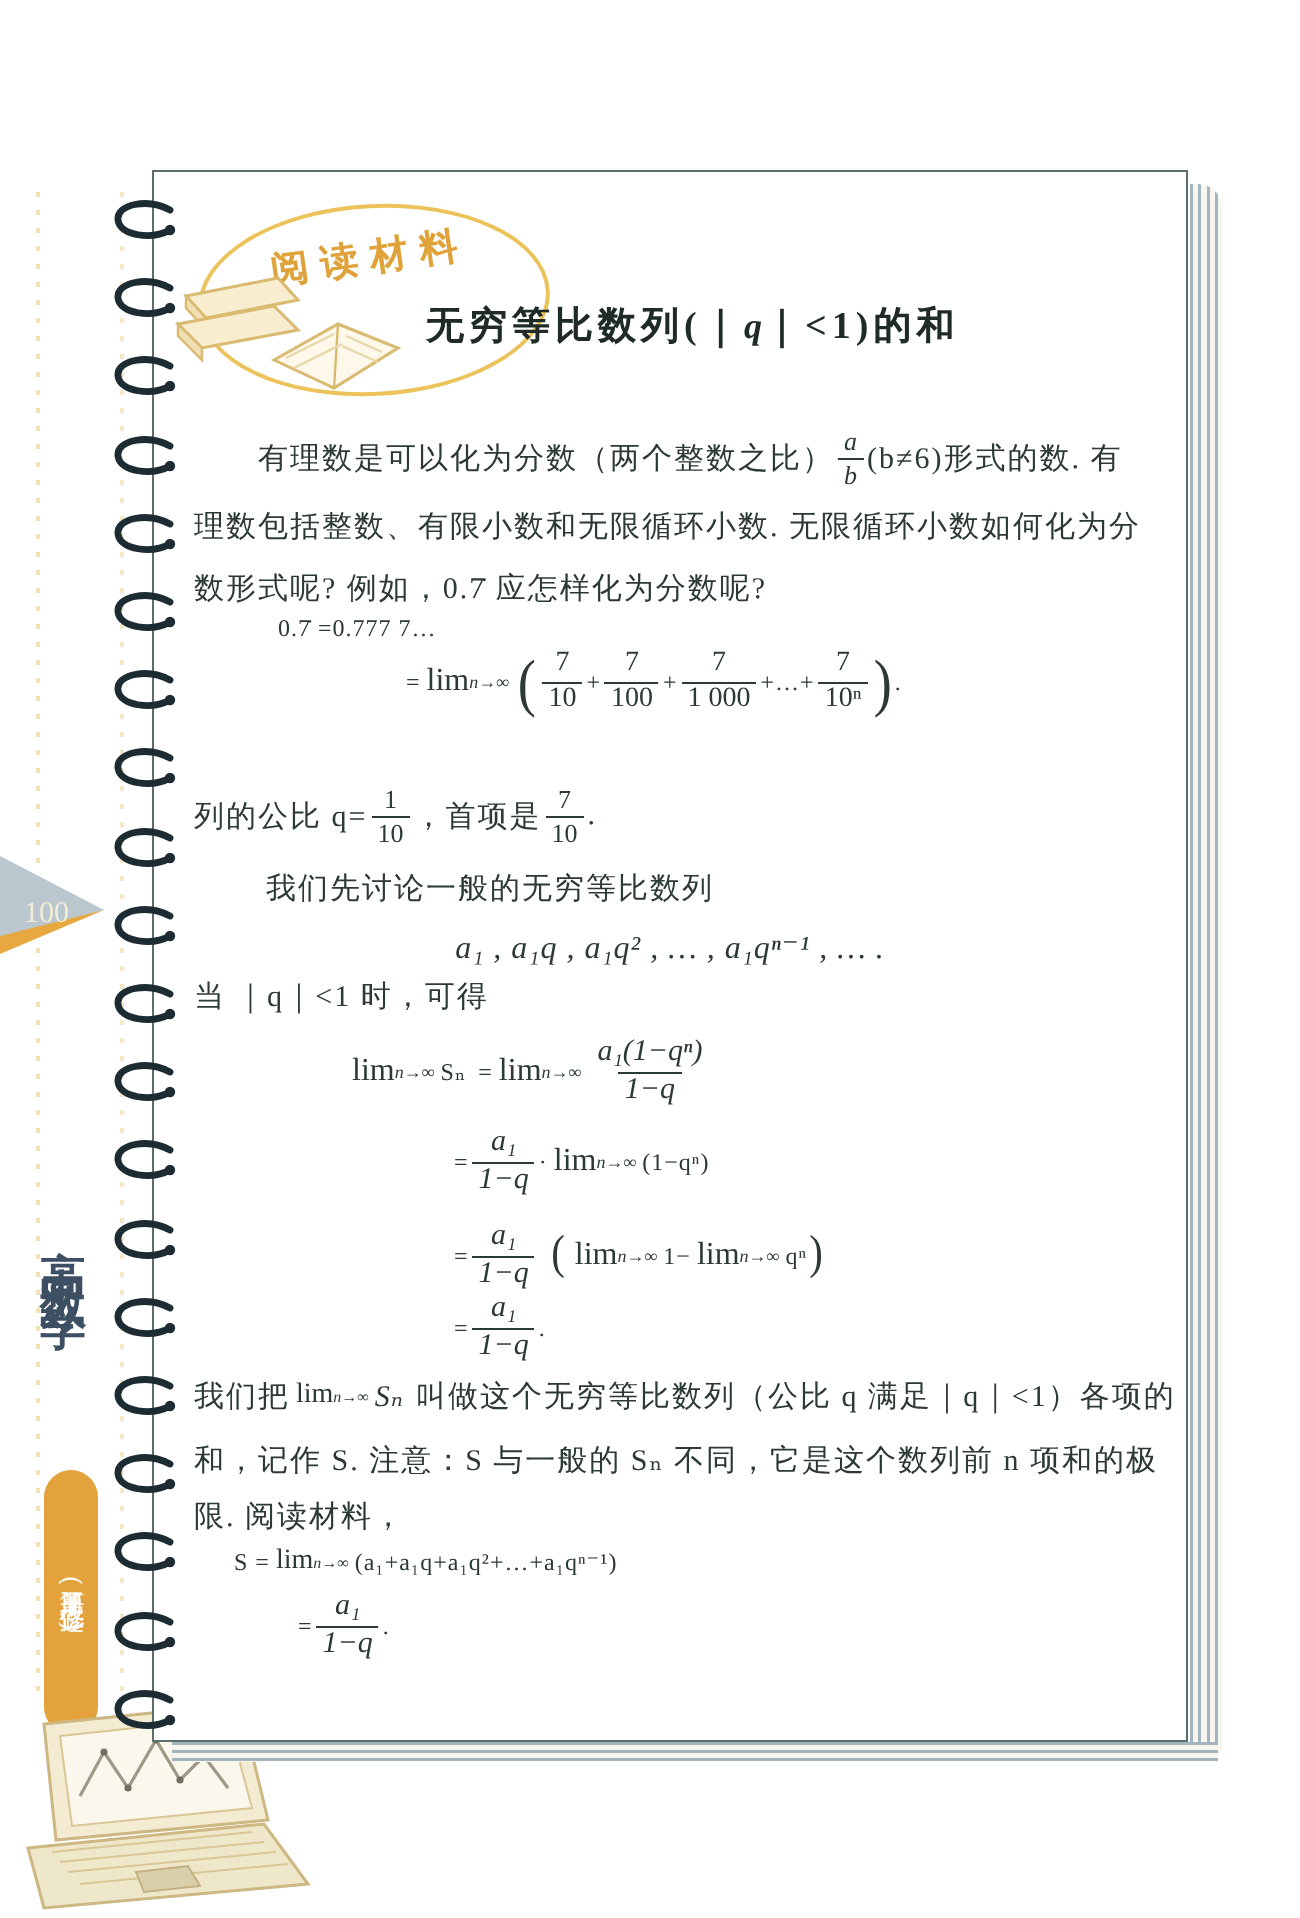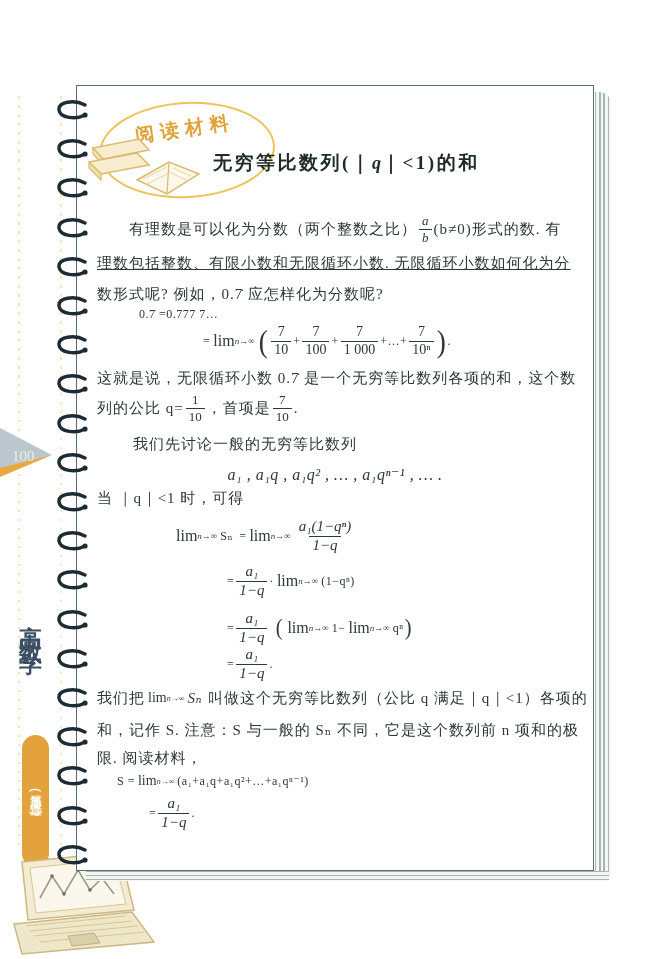--- a/index.html
+++ b/index.html
@@ -203,23 +203,23 @@
     <div class="title">
       <span>无穷等比数列(｜</span><span class="mi">q</span><span>｜&lt;1)的和</span>
     </div>
 
     <div class="ln med" style="top:123px;left:52px;text-align:center;">
       <span>有理数是可以化为分数（两个整数之比）</span>
       <span class="frac small mi">
           <span class="fn">a</span>
           <span class="fd">b</span>
         </span>
-      <span>(b≠0)形式的数. 有</span>
-    </div>
-    <div class="ln" style="top:165px;text-decoration:underline;">理数包括整数、有限小数和无限循环小数. 无限循环小数如何化为分</div>
+      <span>(b≠6)形式的数. 有</span>
+    </div>
+    <div class="ln" style="top:165px;">理数包括整数、有限小数和无限循环小数. 无限循环小数如何化为分</div>
     <div class="ln" style="top:196px;">数形式呢? 例如，0.7̇ 应怎样化为分数呢?</div>
 
     <div class="ln" style="top:216px;left:62px;">
       <span class="mtext">0.7̇ =0.777 7…</span>
     </div>
     <div class="ln med" style="top:235px;left:126px;">
       <span class="mtext">=</span>
       <span class="lim">
           <span class="lw">lim</span>
           <span class="ls">n→∞</span>
@@ -241,21 +241,20 @@
         </span>
       <span class="mtext">+…+</span>
       <span class="frac">
           <span class="fn">7</span>
           <span class="fd">10ⁿ</span>
         </span>
       <span class="bigp">)</span>
         <span class="mtext">.</span>
     </div>
 
-    <div class="ln" style="top:280px;">这就是说，无限循环小数 0.7̇ 是一个无穷等比数列各项的和，这个数</div>
     <div class="ln med" style="top:302px;">
       <span>列的公比 q=</span>
       <span class="frac small">
           <span class="fn">1</span>
           <span class="fd">10</span>
         </span>
       <span>，首项是</span>
       <span class="frac small">
           <span class="fn">7</span>
           <span class="fd">10</span>

